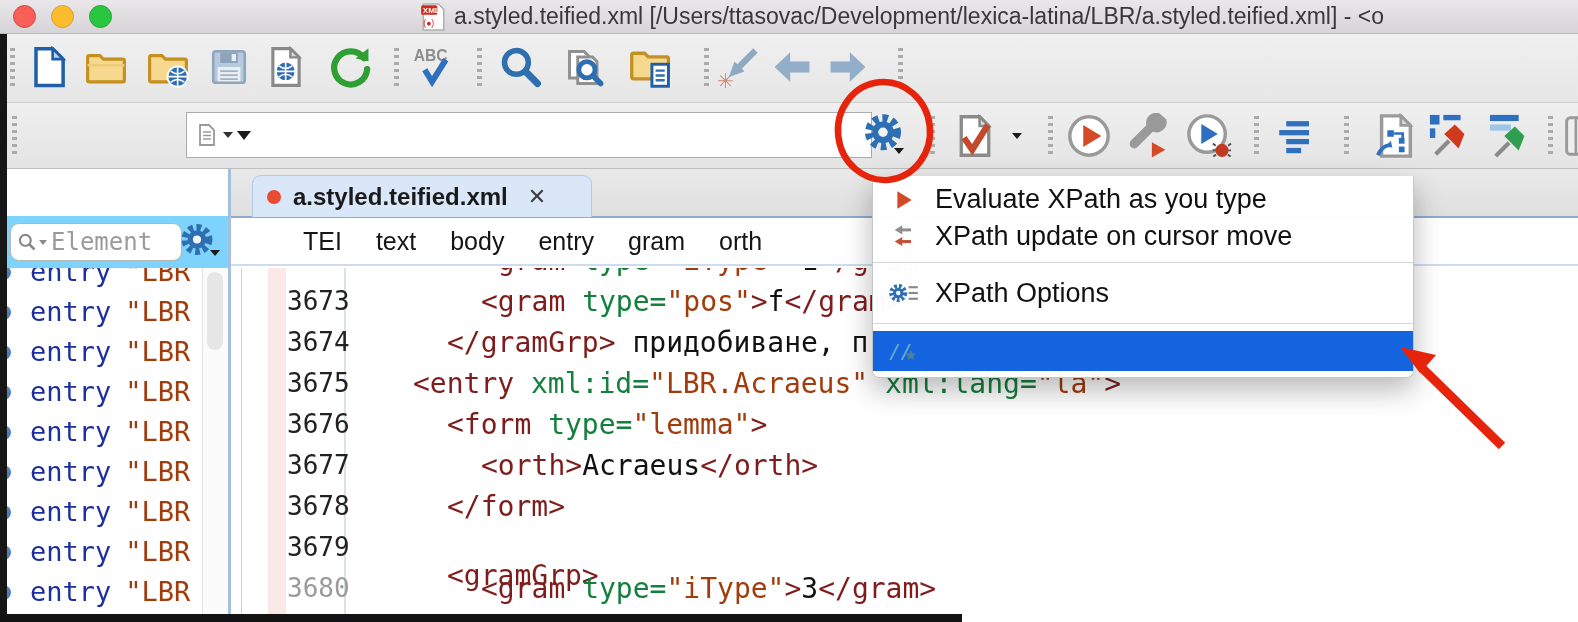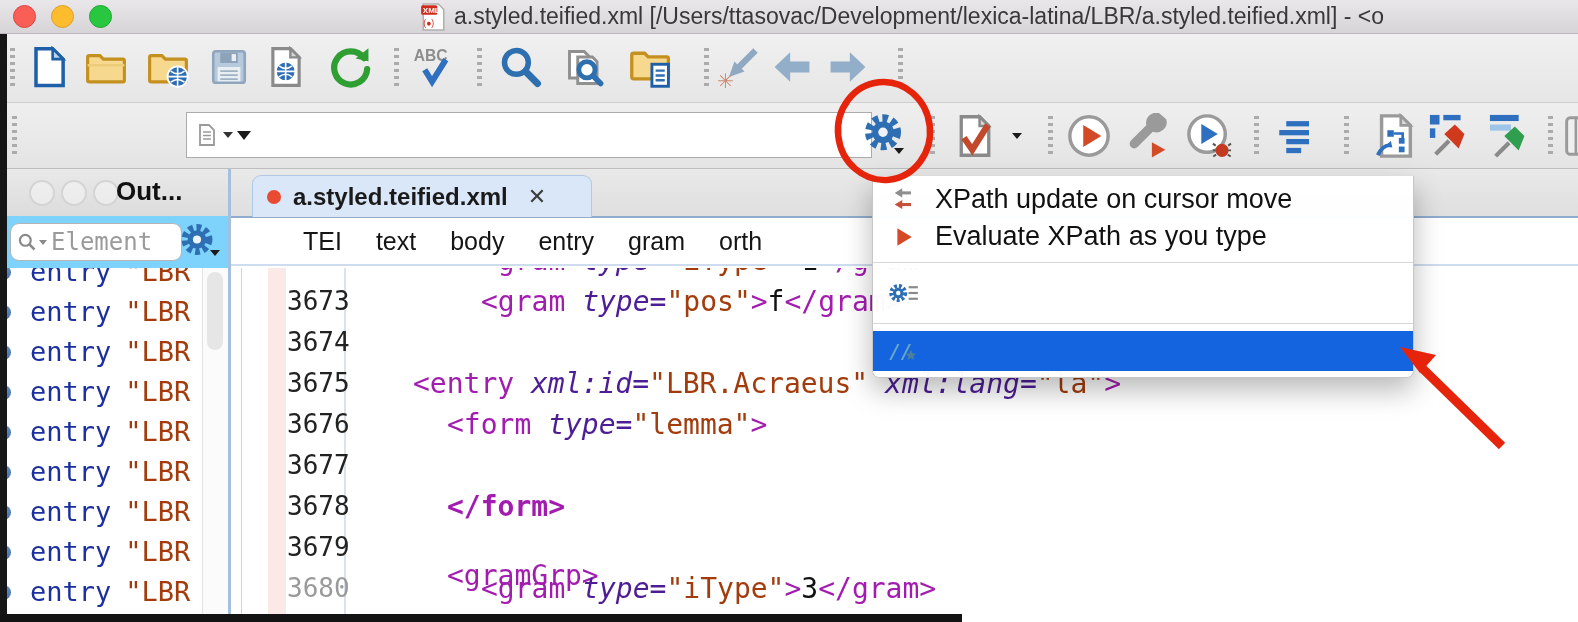--- a/index.html
+++ b/index.html
@@ -53,22 +53,22 @@
   .crumb{font-size:25px;color:#151515;}
   .code{position:absolute;left:0;top:99px;width:100%;height:354px;background:#fff;overflow:hidden;}
   .gutter-pink{position:absolute;left:37px;top:0;width:18px;height:100%;background:#fbe9e7;}
   .gutter-line{position:absolute;left:113px;top:0;width:2px;height:100%;background:#d7e4f0;}
   .editor-leftline{position:absolute;left:10px;top:0;width:1px;height:100%;background:#c3d6ea;}
   .code-row{position:relative;height:41px;line-height:41px;font-family:"DejaVu Sans Mono",monospace;font-size:28px;white-space:nowrap;}
   .code-row.partial{margin-top:-28px;}
   .ln{position:absolute;left:56px;width:52px;text-align:right;font-size:26px;color:#222;}
   .ln.current{color:#9a9a9a;}
   .code-text{position:absolute;left:120px;white-space:pre;}
-  .tk-tag{color:#a21caf;}
-  .tk-attr{color:#4c1d95;font-style:italic;}
+  .tk-tag{color:#7f1d1d;}
+  .tk-attr{color:#15803d;}
   .tk-val{color:#a23c0d;}
   .tk-txt{color:#111;}
   
   .menu{position:absolute;left:872px;top:176px;width:540px;background:rgba(255,255,255,.97);border:1px solid #c6c6c6;border-top:none;border-radius:0 0 7px 7px;box-shadow:0 12px 28px rgba(0,0,0,.28);padding:5px 0 6px;z-index:50;}
   .menu-item{position:relative;height:37px;display:flex;align-items:center;padding-left:14px;gap:14px;font-size:27px;color:#111;}
   .menu-item.tall{height:46px;}
   .menu-item.highlight{height:40px;background:#1464e0;color:#fff;}
   .mi-icon{width:34px;height:26px;display:flex;align-items:center;justify-content:center;flex:0 0 34px;}
   .menu-sep{height:1px;background:#d8d8d8;margin:7px 0;}
   .mi-label{white-space:nowrap;}
@@ -292,26 +292,20 @@
         <rect x="2" y="2" width="20" height="20" rx="2" fill="#efefef" stroke="#9a9a9a" stroke-width="1.6"></rect>
         <path d="M7 2v20" stroke="#9a9a9a" stroke-width="1.4"></path>
         <path d="M10 7h9M10 11h9M10 15h9" stroke="#b5b5b5" stroke-width="1.2"></path>
       </svg>
     </div>
   </div>
 
   <div class="content">
 
     <div class="outline-panel">
-      <div class="op-header">
-        <span class="ghost-circle" style="left:29px"></span>
-        <span class="ghost-circle" style="left:61px"></span>
-        <span class="ghost-circle" style="left:93px"></span>
-        <span class="op-title">Out...</span>
-      </div>
       <div class="op-searchrow">
         <div class="op-search">
           <svg width="20" height="20" viewBox="0 0 24 24">
             <circle cx="10" cy="10" r="6.5" fill="none" stroke="#8a8a8a" stroke-width="2.6"></circle>
             <path d="M15 15l6 6" stroke="#8a8a8a" stroke-width="3"></path>
           </svg>
           <span class="caret small" style="border-top-color:#8a8a8a;border-left-width:4px;border-right-width:4px;border-top-width:5px"></span>
           <input type="text" placeholder="Element" style="">
         </div>
         <div class="slot" style="left:172px;top:2px;width:50px;height:46px">
@@ -365,90 +359,93 @@
       <div class="code-row partial">
             <span class="ln"></span>
             <span class="code-text" style="padding-left: 130px;"><span class="tk-tag">&lt;gram </span><span class="tk-attr">type=</span><span class="tk-val">"iType"</span><span class="tk-tag">&gt;</span><span class="tk-txt">1</span><span class="tk-tag">&lt;/gram&gt;</span></span>
           </div>
           <div class="code-row">
             <span class="ln">3673</span>
             <span class="code-text" style="padding-left: 130px;"><span class="tk-tag">&lt;gram </span><span class="tk-attr">type=</span><span class="tk-val">"pos"</span><span class="tk-tag">&gt;</span><span class="tk-txt">f</span><span class="tk-tag">&lt;/gram&gt;</span></span>
           </div>
           <div class="code-row">
             <span class="ln">3674</span>
+            <span class="code-text" style="padding-left: 96px;"><span class="tk-tag">&lt;/gramGrp&gt;</span><span class="tk-txt"> придобиване, п</span></span>
           </div>
           <div class="code-row">
             <span class="ln">3675</span>
             <span class="code-text" style="padding-left: 62px;"><span class="tk-tag">&lt;entry </span><span class="tk-attr">xml:id=</span><span class="tk-val">"LBR.Acraeus"</span><span class="tk-attr"> xml:lang=</span><span class="tk-val">"la"</span><span class="tk-tag">&gt;</span></span>
           </div>
           <div class="code-row">
             <span class="ln">3676</span>
             <span class="code-text" style="padding-left: 96px;"><span class="tk-tag">&lt;form </span><span class="tk-attr">type=</span><span class="tk-val">"lemma"</span><span class="tk-tag">&gt;</span></span>
           </div>
           <div class="code-row">
             <span class="ln">3677</span>
+            <span class="code-text" style="padding-left: 130px;"><span class="tk-tag">&lt;orth&gt;</span><span class="tk-txt">Acraeus</span><span class="tk-tag">&lt;/orth&gt;</span></span>
           </div>
           <div class="code-row">
             <span class="ln">3678</span>
-            <span class="code-text" style="padding-left: 96px; font-weight: bold;"><span class="tk-tag">&lt;/form&gt;</span></span>
+            <span class="code-text" style="padding-left: 96px;"><span class="tk-tag">&lt;/form&gt;</span></span>
           </div>
           <div class="code-row">
             <span class="ln">3679</span>
             <span class="code-text" style="padding-left: 96px; margin-top: 28px;"><span class="tk-tag">&lt;gramGrp&gt;</span></span>
           </div>
           <div class="code-row">
             <span class="ln current">3680</span>
             <span class="code-text" style="padding-left: 130px;"><span class="tk-tag">&lt;gram </span><span class="tk-attr">type=</span><span class="tk-val">"iType"</span><span class="tk-tag">&gt;</span><span class="tk-txt">3</span><span class="tk-tag">&lt;/gram&gt;</span></span>
           </div>
           <div class="code-row">
             <span class="ln">3681</span>
             <span class="code-text" style="padding-left: 96px;"></span>
           </div>
         </div>
     </div>
   </div>
 
   <div class="menu">
+    <div class="menu-item">
+      <span class="mi-icon">
+        <svg width="22" height="24" viewBox="0 0 20 20">
+            <path d="M4 2v16l13-8z" fill="#d44a26"></path>
+          </svg>
+      </span>
+      <span class="mi-label">Evaluate XPath as you type</span>
+    </div>
     <div class="menu-item">
       <span class="mi-icon">
         <svg width="28" height="26" viewBox="0 0 24 22">
           <g fill="#8f8f8f">
               <rect x="9" y="3.6" width="9" height="2.6"></rect>
               <path d="M10.5 1L4 4.9l6.5 3.9z"></path>
             </g>
           <g fill="#c65138">
               <rect x="9" y="13.6" width="9" height="2.6"></rect>
               <path d="M10.5 11L4 14.9l6.5 3.9z"></path>
             </g>
         </svg>
       </span>
       <span class="mi-label">XPath update on cursor move</span>
     </div>
-    <div class="menu-item">
-      <span class="mi-icon">
-        <svg width="22" height="24" viewBox="0 0 20 20">
-            <path d="M4 2v16l13-8z" fill="#d44a26"></path>
-          </svg>
-      </span>
-      <span class="mi-label">Evaluate XPath as you type</span>
-    </div>
     <div class="menu-sep"></div>
     <div class="menu-item tall">
       <span class="mi-icon">
         <svg width="30" height="26" viewBox="0 0 26 22">
           <circle cx="8" cy="11" r="6" fill="none" stroke="#2e6fb4" stroke-width="3.6" stroke-dasharray="2.4 1.7"></circle>
           <circle cx="8" cy="11" r="4.6" fill="#2e6fb4"></circle>
           <circle cx="8" cy="11" r="1.9" fill="#fff"></circle>
           <g stroke="#8a8a8a" stroke-width="1.9">
               <line x1="17" y1="6" x2="25" y2="6"></line>
               <line x1="17" y1="11" x2="25" y2="11"></line>
               <line x1="17" y1="16" x2="25" y2="16"></line>
             </g>
         </svg>
       </span>
+      <span class="mi-label">XPath Options</span>
     </div>
     <div class="menu-sep"></div>
     <div class="menu-item highlight">
       <span class="mi-icon">
         <svg width="32" height="26" viewBox="0 0 28 22">
           <text x="1" y="17" font-size="17" font-style="italic" font-weight="bold" fill="#67a8c4" font-family="monospace">//</text>
           <path d="M20 10l1.4 3 3.2.4-2.3 2.2.6 3.2-2.9-1.6-2.9 1.6.6-3.2-2.3-2.2 3.2-.4z" fill="#4a7f9e"></path>
         </svg>
       </span>
     </div>

